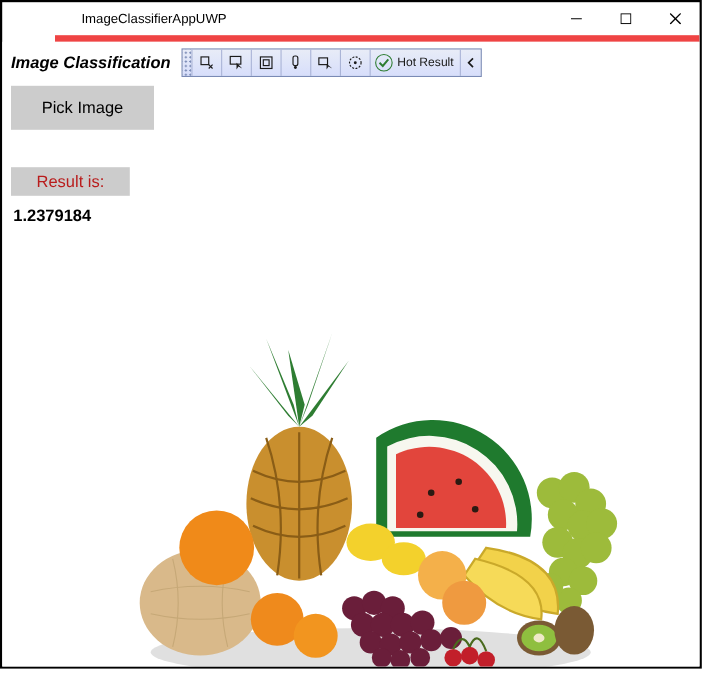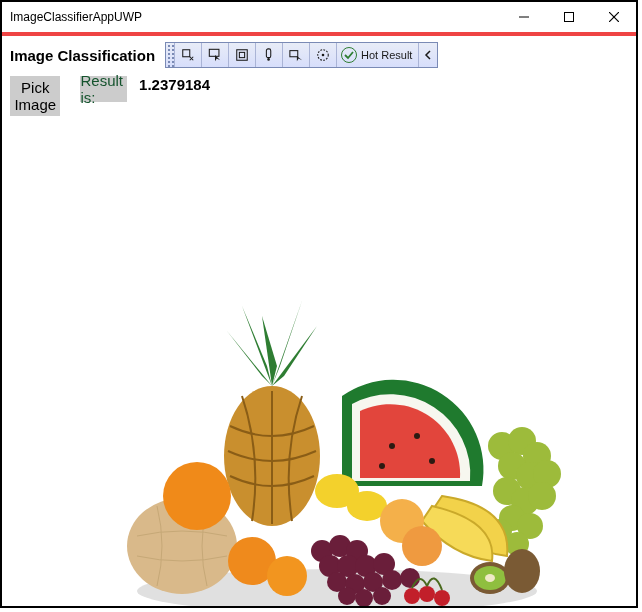--- a/index.html
+++ b/index.html
@@ -16,25 +16,26 @@
     position: relative;
     display: flex;
     flex-direction: column;
     overflow: hidden;
   }
   
   .titlebar {
     height: 30px;
     display: flex;
     align-items: center;
-    padding-left: 8px;
+    padding-left: 24px;
     font-size: 12px;
     color: #000;
     position: relative;
-    border-bottom: 4px solid #ef4444;
+    border-bottom: 6px solid #ef4444;
+    margin-left: 48px;
   }
   .titlebar .title-text {
     flex: 0 0 auto;
   }
   .win-controls {
     position: absolute;
     right: 0;
     top: 0;
     height: 30px;
     display: flex;
@@ -60,20 +61,21 @@
     display: flex;
     align-items: center;
     gap: 10px;
     padding: 6px 8px 2px 8px;
   }
   .header-row h1 {
     margin: 0;
     font-size: 15px;
     font-weight: 700;
     color: #000;
+    font-style: italic;
   }
   
   .debug-toolbar {
     display: flex;
     align-items: stretch;
     height: 24px;
     border: 1px solid #7a8ab5;
     background: linear-gradient(#e8ecf7, #d7defb);
     font-size: 11px;
     color: #1a1a1a;
@@ -109,41 +111,41 @@
     display:flex; align-items:center; justify-content:center;
   }
   .tb-collapse {
     width: 18px;
     display:flex; align-items:center; justify-content:center;
   }
   
   .left-col {
     padding: 6px 8px;
     display: flex;
-    flex-direction: row;
+    flex-direction: column;
     gap: 10px;
     width: 200px;
   }
   .btn-pick {
     background: #ccc;
     border: none;
     padding: 0;
     height: 40px;
     width: 130px;
     font-size: 15px;
     font-family: inherit;
     color: #000;
     text-align: center;
     cursor: default;
   }
   .label-box {
     background: #ccc;
-    color: #14532d;
+    color: #b91c1c;
     font-size: 15px;
-    width: 120px;
+    width: 108px;
     height: 26px;
     display:flex;
     align-items:center;
     justify-content:center;
   }
   .result-value {
     font-size: 15px;
     font-weight: 700;
     color: #000;
     margin: 0;

